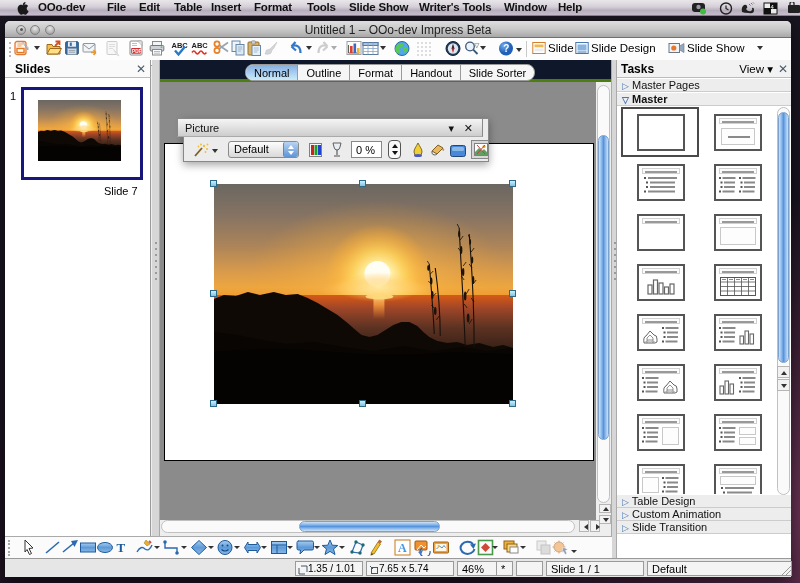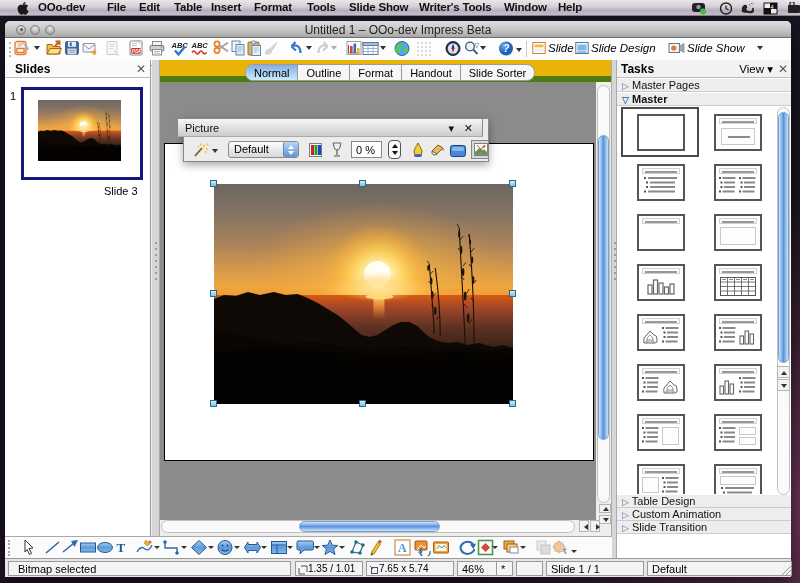--- a/index.html
+++ b/index.html
@@ -37,34 +37,33 @@
 .tl { position:absolute; top:3.5px; width:10px; height:10px; border-radius:50%;
   background: radial-gradient(circle at 50% 30%, #e8e8e8 0%, #b9b9b9 55%, #8f8f8f 100%);
   border:1px solid #818181; }
 #title-text { width:786px; text-align:center; top:2px; left:0; font-size:12px; color:#222; }
 
 
 #toolbar1 {
   left:5px; top:38px; width:786px; height:28px;
   background:#fdfdfd;
   border-bottom:1px solid #9d9d9d;
-  font-style:italic;
 }
 .ticon { position:absolute; top:2px; }
 .arr { top:8px; width:0; height:0; border-left:3.5px solid transparent; border-right:3.5px solid transparent; border-top:4px solid #333; }
 .tbtxt { top:4px; font-size:11.5px; color:#000; }
 
 
 #slidespanel { left:5px; top:60px; width:146px; height:476px; background:#fff; border-right:1px solid #999; }
 #slideshead { left:5px; top:60px; width:146px; height:18px; background:#fafafa; border-bottom:1px solid #bbb; border-right:1px solid #999;
   font-size:12px; font-weight:bold; color:#000; }
 #splitter1 { left:152px; top:60px; width:8px; height:476px; background:#d6d6d6; border-right:1px solid #aaa; }
 
 
-#tabstrip { left:160px; top:60px; width:452px; height:22px; background:#eab308; border-bottom:6px solid #4d7c0f; }
+#tabstrip { left:160px; top:60px; width:452px; height:22px; background:#0f172a; border-bottom:3px solid #4d7c0f; }
 .tabgroup { position:absolute; left:85px; top:4px; height:17px; display:flex;
   border:1px solid #9a9a9a; border-radius:8px; overflow:hidden; background:#f6f6f6;
   font-size:11px; }
 .tab { padding:2px 8px 0 8px; border-right:1px solid #9a9a9a; color:#000; height:17px; }
 .tab:last-child { border-right:none; }
 .tab.sel { background: linear-gradient(#84aede 0%, #a9cdf1 45%, #c4e6f9 80%, #d2f0fc 100%); }
 
 
 #canvas { left:160px; top:82px; width:436px; height:438px; background:#8b8b8b; overflow:hidden; }
 #page { position:absolute; left:4px; top:61px; width:430px; height:318px; background:#fff; border:1px solid #000; }
@@ -336,21 +335,21 @@
 <div class="abs" id="slidespanel"></div>
 <div class="abs" id="slideshead">
     <span style="position:absolute;left:10px;top:2px">Slides</span>
     <span style="position:absolute;right:4px;top:2px;font-weight:normal;color:#4a5a6a">✕</span>
   </div>
 <div class="abs" style="left:10px;top:90px;font-size:11px">1</div>
 <div class="abs" style="left:21px;top:87px;width:122px;height:93px;background:#fff;border:3px solid #16167d"></div>
 <svg class="abs" style="left:38px;top:100px" width="83" height="61" viewBox="0 0 300 220" preserveAspectRatio="none">
     <use href="#sunsetpic"></use>
   </svg>
-<div class="abs" style="left:104px;top:185px;font-size:11px">Slide 3</div>
+<div class="abs" style="left:104px;top:185px;font-size:11px">Slide 7</div>
 <div class="abs" id="splitter1">
     <div style="position:absolute;left:3px;top:182px;width:2px;height:40px;background:repeating-linear-gradient(#9a9a9a 0 2px, transparent 2px 6px)"></div>
   </div>
 
 <div class="abs" id="tabstrip">
   <div class="tabgroup">
     <div class="tab sel">Normal</div>
       <div class="tab">Outline</div>
       <div class="tab">Format</div>
       <div class="tab">Handout</div>
@@ -697,21 +696,20 @@
       <path d="M11 8 L16 10.5 L13.5 11.5 L15 14.5 L13 15.5 L11.5 12.5 L10 14 Z" fill="#304868" stroke="#fff" stroke-width="0.5"></path>
     </svg>
   <span class="dicon darr" style="left:566px;top:13px"></span>
 </div>
 <div class="sb-btn sb-up sb-sm" style="left:599px;top:504px;width:12px"></div>
 <div class="sb-btn sb-dn sb-sm" style="left:599px;top:515px;width:12px"></div>
 <div class="sb-btn sb-l" style="left:579px;top:520px;width:10px"></div>
 <div class="sb-btn sb-r" style="left:590px;top:520px;width:10px"></div>
 
 <div class="abs" id="statusbar">
-  <div class="scell" style="left:3px;width:283px;padding-left:9px">Bitmap selected</div>
   <div class="scell" style="left:290px;width:68px;padding-left:12px;font-size:10px;white-space:nowrap">1.35 / 1.01<svg style="position:absolute;left:2px;top:3px" width="10" height="10" viewBox="0 0 10 10">
         <path d="M1 3 v6 h6 M3 1 h6 v6" fill="none" stroke="#456" stroke-width="1"></path>
       </svg></div>
   <div class="scell" style="left:361px;width:88px;padding-left:12px;font-size:10px;white-space:nowrap">7.65 x 5.74<svg style="position:absolute;left:2px;top:3px" width="10" height="10" viewBox="0 0 10 10">
         <rect x="2.5" y="2.5" width="6" height="6" fill="none" stroke="#456"></rect>
         <path d="M1 1 L4 4" stroke="#456"></path>
       </svg></div>
   <div class="scell" style="left:452px;width:52px">46%</div>
   <div class="scell" style="left:491px;width:17px">*</div>
   <div class="scell" style="left:511px;width:27px"></div>

